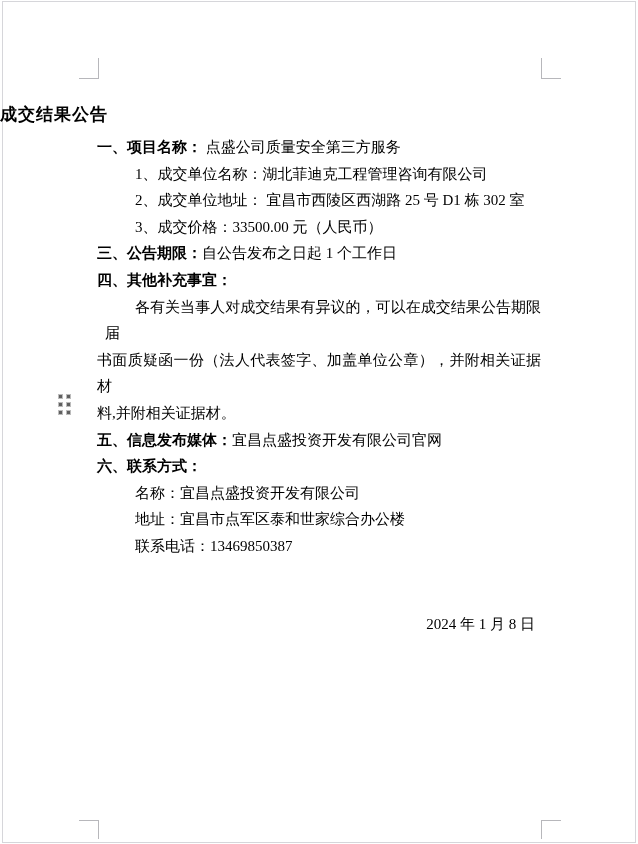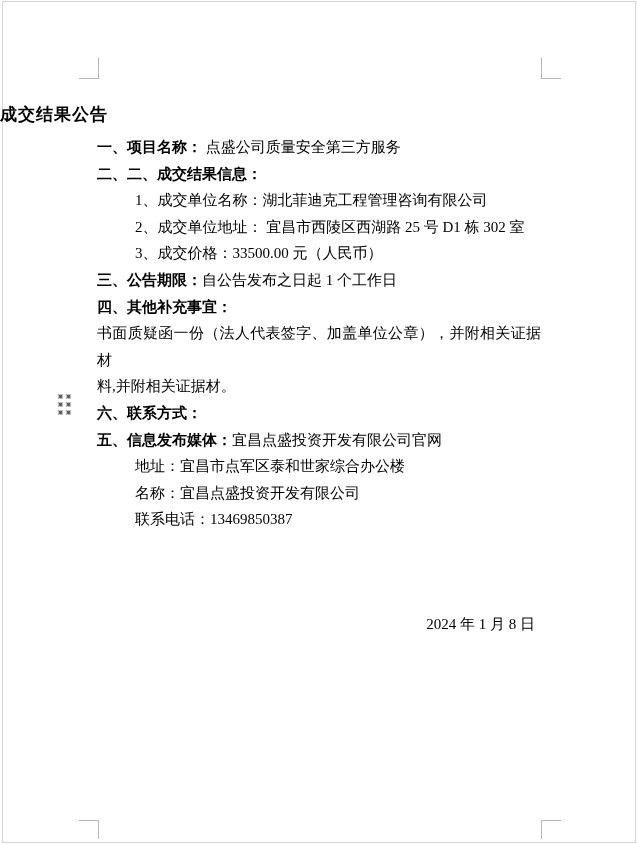--- a/index.html
+++ b/index.html
@@ -97,28 +97,28 @@
     <i></i>
     <i></i>
     <i></i>
     <i></i>
 </div>
 
 <div class="doc-title">成交结果公告</div>
 
 <div class="doc-body">
   <div class="ln"><span class="b">一、项目名称：</span><span class="r"> 点盛公司质量安全第三方服务</span></div>
-  <div class="ln"><span class="b">二、二、成交结果信息：</span><span class="r"></span></div>
   <div class="ln ind"><span class="r">1、成交单位名称：湖北菲迪克工程管理咨询有限公司</span></div>
   <div class="ln ind"><span class="r">2、成交单位地址： 宜昌市西陵区西湖路 25 号 D1 栋 302 室</span></div>
   <div class="ln ind"><span class="r">3、成交价格：33500.00 元（人民币）</span></div>
   <div class="ln"><span class="b">三、公告期限：</span><span class="r">自公告发布之日起 1 个工作日</span></div>
   <div class="ln"><span class="b">四、其他补充事宜：</span><span class="r"></span></div>
+  <div class="ln just ind"><span class="r">各有关当事人对成交结果有异议的，可以在成交结果公告期限届</span></div>
   <div class="ln just"><span class="r">书面质疑函一份（法人代表签字、加盖单位公章），并附相关证据材</span></div>
   <div class="ln"><span class="r">料,并附相关证据材。</span></div>
+  <div class="ln"><span class="b">五、信息发布媒体：</span><span class="r">宜昌点盛投资开发有限公司官网</span></div>
   <div class="ln"><span class="b">六、联系方式：</span><span class="r"></span></div>
-  <div class="ln"><span class="b">五、信息发布媒体：</span><span class="r">宜昌点盛投资开发有限公司官网</span></div>
+  <div class="ln ind"><span class="r">名称：宜昌点盛投资开发有限公司</span></div>
   <div class="ln ind"><span class="r">地址：宜昌市点军区泰和世家综合办公楼</span></div>
-  <div class="ln ind"><span class="r">名称：宜昌点盛投资开发有限公司</span></div>
   <div class="ln ind"><span class="r">联系电话：13469850387</span></div>
 </div>
 
 <div class="doc-date">2024 年 1 月 8 日</div>
 
 </body></html>

